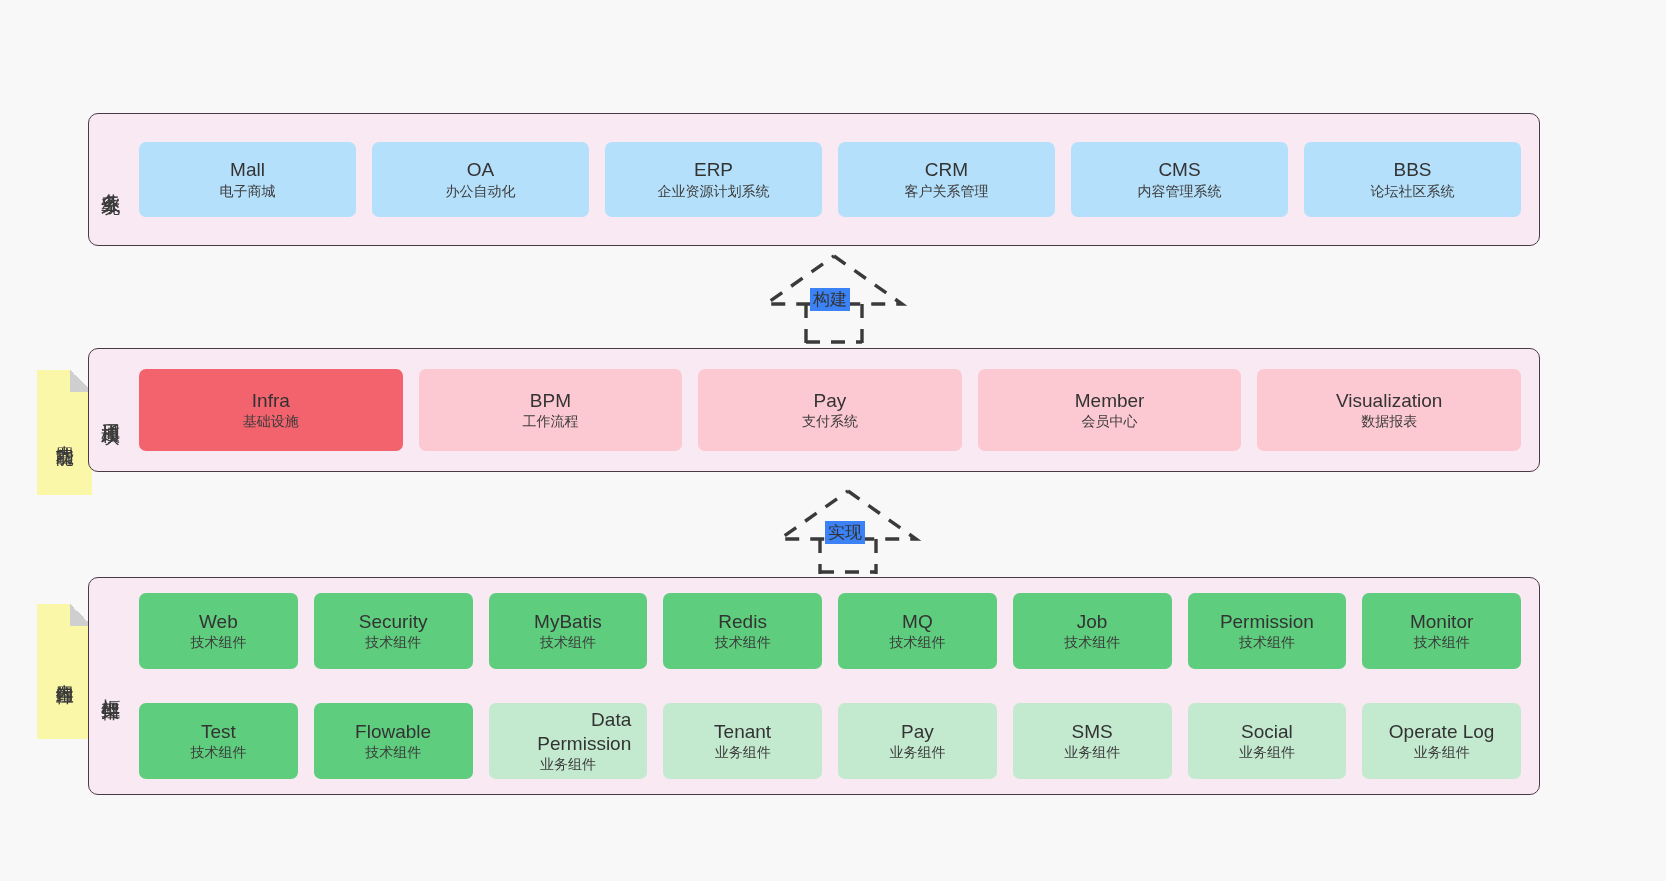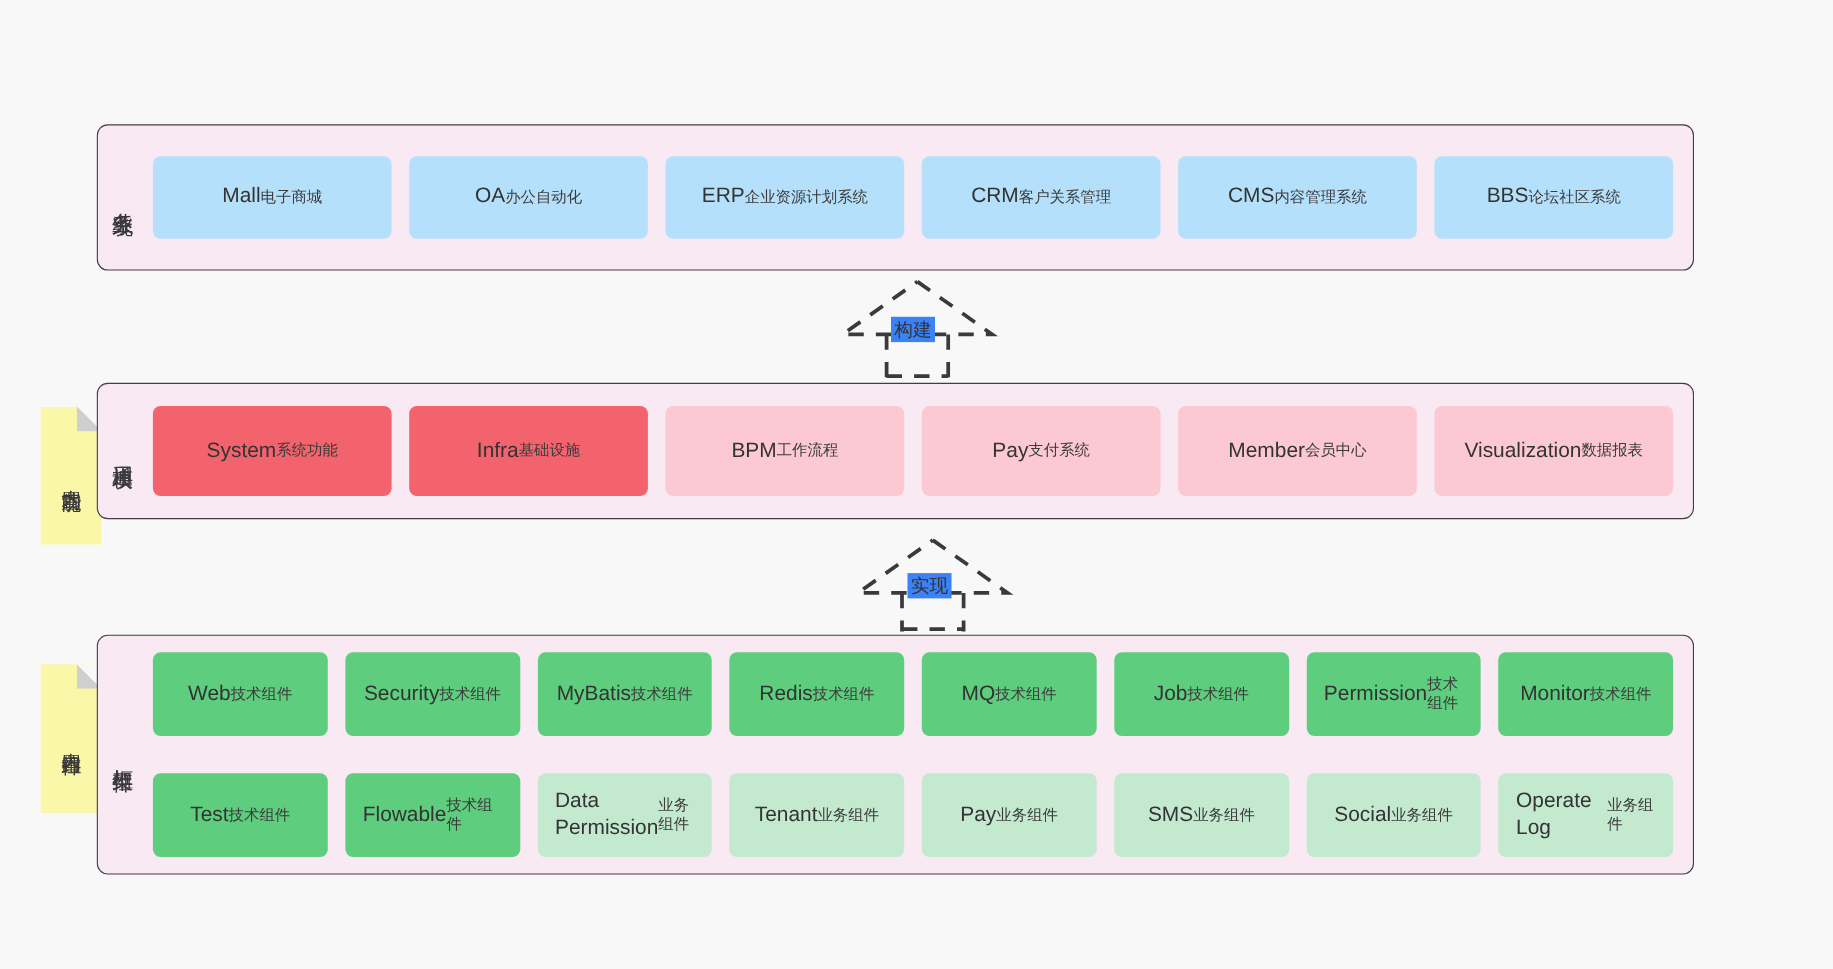--- a/index.html
+++ b/index.html
@@ -49,24 +49,24 @@
   .row {
     display:flex;
     gap:16px;
     align-items:stretch;
   }
   .node {
     flex:1 1 0;
     min-width:0;
     border-radius:7px;
     display:flex;
-    flex-direction:row;
+    flex-direction:column;
     align-items:center;
     justify-content:center;
-    text-align:left;
+    text-align:right;
     line-height:1.28;
     padding:6px 16px;
     user-select:none;
   }
   .node .t1 { font-size:19px; color:#333333; }
   .node .t2 { font-size:14px; color:#3b3b3b; }
 
   
   .c-blue      { background:#b5e0fb; }
   .c-red       { background:#f2636e; }
@@ -176,24 +176,20 @@
 
   <div class="note" id="note-builtin-features">
     <span>内置功能</span>
   </div>
 
   <div class="panel" id="panel-common">
     <div class="panel-label">通用模块</div>
     <div class="panel-body">
       <div class="row">
         <div class="node c-red">
-          <span class="t1">System</span>
-          <span class="t2">系统功能</span>
-        </div>
-        <div class="node c-red">
           <span class="t1">Infra</span>
           <span class="t2">基础设施</span>
         </div>
         <div class="node c-pink">
           <span class="t1">BPM</span>
           <span class="t2">工作流程</span>
         </div>
         <div class="node c-pink">
           <span class="t1">Pay</span>
           <span class="t2">支付系统</span>

